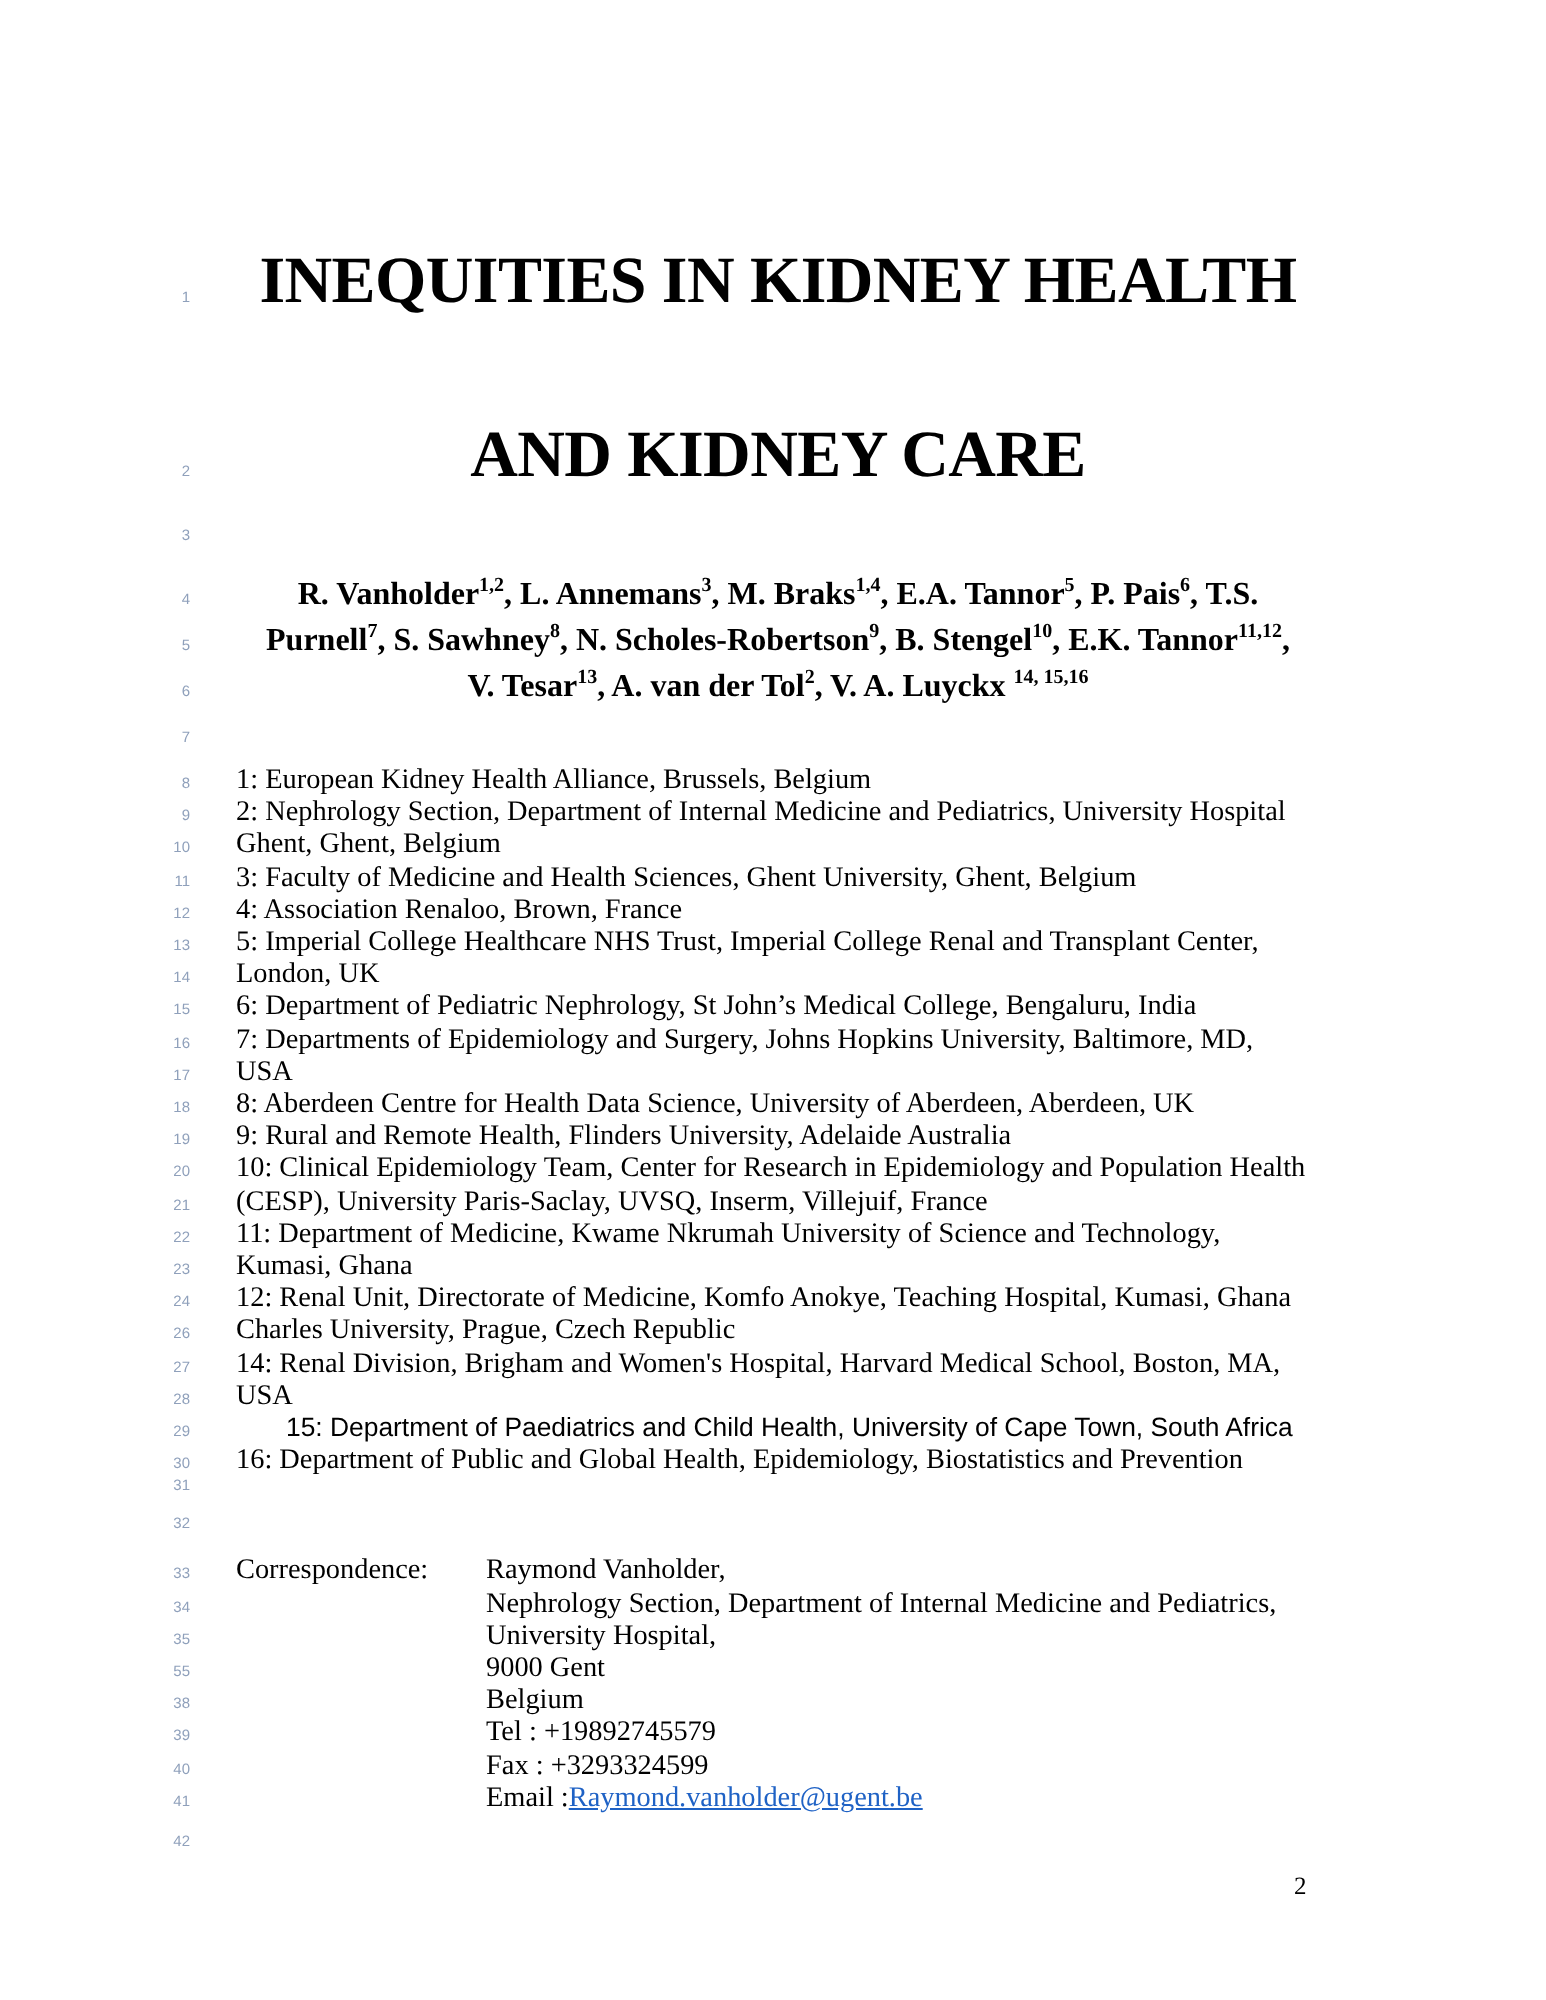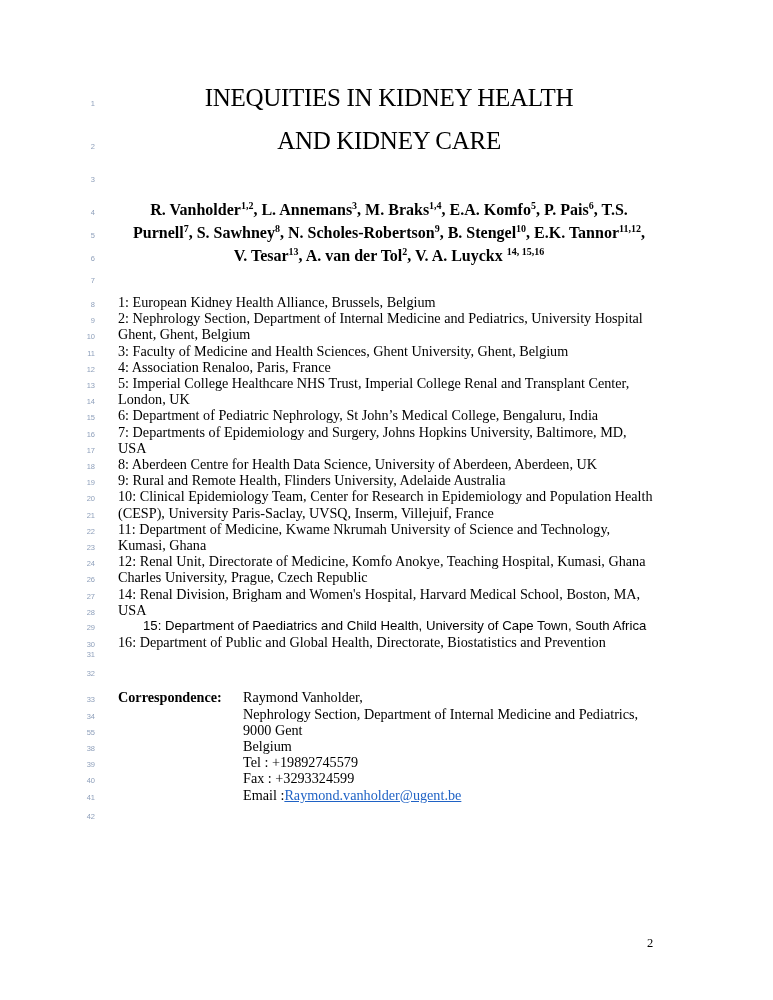--- a/index.html
+++ b/index.html
@@ -28,26 +28,27 @@
     font-family: "Liberation Sans", sans-serif;
     font-size: 7.5px;
     color: #8fa0bb;
     user-select: none;
   }
   .content {
     margin-left: 23px;
     width: 542px;
   }
   .title-line {
-    font-weight: normal;
-    font-size: 25px;
+    font-weight: bold;
+    font-size: 33px;
     line-height: 43px;
     text-align: center;
     white-space: nowrap;
     letter-spacing: -0.3px;
+    margin-top: 44px;
   }
   .authors-line {
     font-weight: bold;
     font-size: 16px;
     line-height: 23px;
     text-align: center;
     white-space: nowrap;
   }
   .authors-line sup {
     font-size: 10px;
@@ -64,21 +65,20 @@
     margin-left: 48px;
   }
   .corr-line {
     font-size: 14.2px;
     line-height: 16.2px;
     white-space: nowrap;
     display: flex;
   }
   .corr-label {
     flex: 0 0 125px;
-    font-weight: bold;
   }
   .corr-indent {
     padding-left: 125px;
   }
   .email-link {
     color: #1f62c5;
     cursor: pointer;
   }
   .page-number {
     position: absolute;
@@ -98,21 +98,21 @@
     </div>
     <div class="row">
       <span class="ln">2</span>
       <div class="content title-line">AND KIDNEY CARE</div>
     </div>
     <div class="row">
       <span class="ln" style="line-height: 36px;">3</span>
     </div>
     <div class="row">
       <span class="ln">4</span>
-      <div class="content authors-line"><span>R. Vanholder</span><sup>1,2</sup><span>, L. Annemans</span><sup>3</sup><span>, M. Braks</span><sup>1,4</sup><span>, E.A. Komfo</span><sup>5</sup><span>, P. Pais</span><sup>6</sup><span>, T.S.</span></div>
+      <div class="content authors-line"><span>R. Vanholder</span><sup>1,2</sup><span>, L. Annemans</span><sup>3</sup><span>, M. Braks</span><sup>1,4</sup><span>, E.A. Tannor</span><sup>5</sup><span>, P. Pais</span><sup>6</sup><span>, T.S.</span></div>
     </div>
     <div class="row">
       <span class="ln">5</span>
       <div class="content authors-line"><span>Purnell</span><sup>7</sup><span>, S. Sawhney</span><sup>8</sup><span>, N. Scholes-Robertson</span><sup>9</sup><span>, B. Stengel</span><sup>10</sup><span>, E.K. Tannor</span><sup>11,12</sup><span>,</span></div>
     </div>
     <div class="row">
       <span class="ln">6</span>
       <div class="content authors-line"><span>V. Tesar</span><sup>13</sup><span>, A. van der Tol</span><sup>2</sup><span>, V. A. Luyckx </span><sup>14, 15,16</sup></div>
     </div>
     <div class="row">
@@ -129,21 +129,21 @@
     <div class="row">
       <span class="ln">10</span>
       <div class="content affil-line">Ghent, Ghent, Belgium</div>
     </div>
     <div class="row">
       <span class="ln">11</span>
       <div class="content affil-line">3: Faculty of Medicine and Health Sciences, Ghent University, Ghent, Belgium</div>
     </div>
     <div class="row">
       <span class="ln">12</span>
-      <div class="content affil-line">4: Association Renaloo, Paris, France</div>
+      <div class="content affil-line">4: Association Renaloo, Brown, France</div>
     </div>
     <div class="row">
       <span class="ln">13</span>
       <div class="content affil-line">5: Imperial College Healthcare NHS Trust, Imperial College Renal and Transplant Center,</div>
     </div>
     <div class="row">
       <span class="ln">14</span>
       <div class="content affil-line">London, UK</div>
     </div>
     <div class="row">
@@ -197,39 +197,45 @@
     <div class="row">
       <span class="ln">28</span>
       <div class="content affil-line">USA</div>
     </div>
     <div class="row">
       <span class="ln">29</span>
       <div class="content affil-line sans">15: Department of Paediatrics and Child Health, University of Cape Town, South Africa</div>
     </div>
     <div class="row">
       <span class="ln">30</span>
-      <div class="content affil-line">16: Department of Public and Global Health, Directorate, Biostatistics and Prevention</div>
+      <div class="content affil-line">16: Department of Public and Global Health, Epidemiology, Biostatistics and Prevention</div>
     </div>
     <div class="row">
       <span class="ln">31</span>
     </div>
     <div class="row">
       <span class="ln" style="line-height: 30px;">32</span>
     </div>
     <div class="row">
       <span class="ln">33</span>
       <div class="content corr-line">
         <span class="corr-label">Correspondence:</span>
         <span>Raymond Vanholder,</span>
       </div>
     </div>
     <div class="row">
       <span class="ln">34</span>
       <div class="content corr-line corr-indent">
         <span>Nephrology Section, Department of Internal Medicine and Pediatrics,</span>
+      </div>
+    </div>
+    <div class="row">
+      <span class="ln">35</span>
+      <div class="content corr-line corr-indent">
+        <span>University Hospital,</span>
       </div>
     </div>
     <div class="row">
       <span class="ln">55</span>
       <div class="content corr-line corr-indent">
         <span>9000 Gent</span>
       </div>
     </div>
     <div class="row">
       <span class="ln">38</span>

